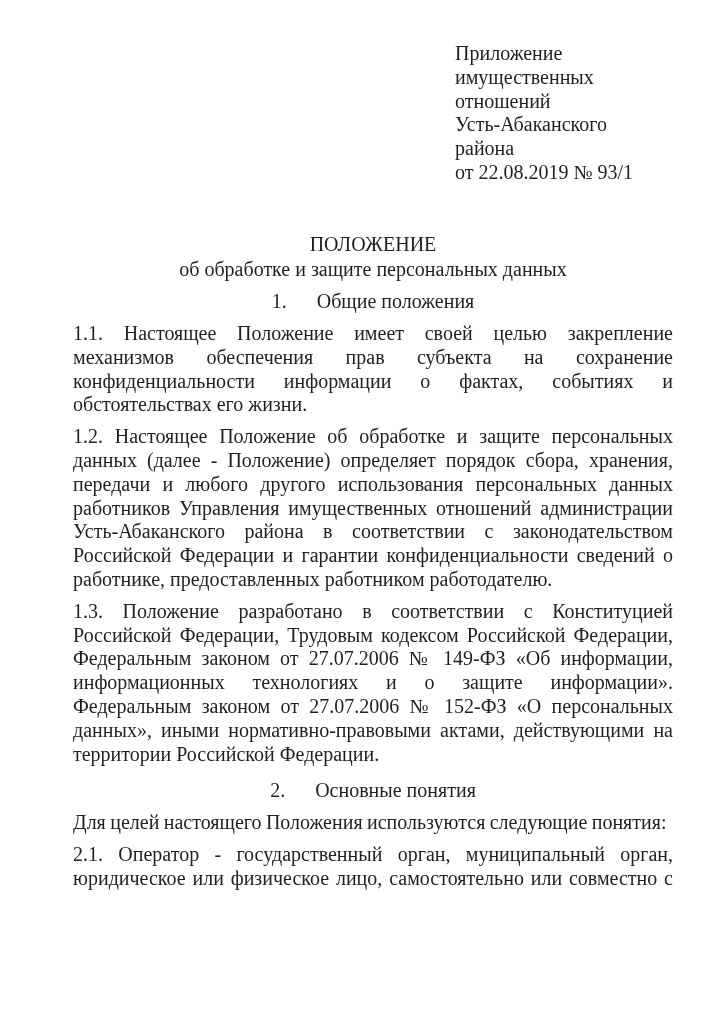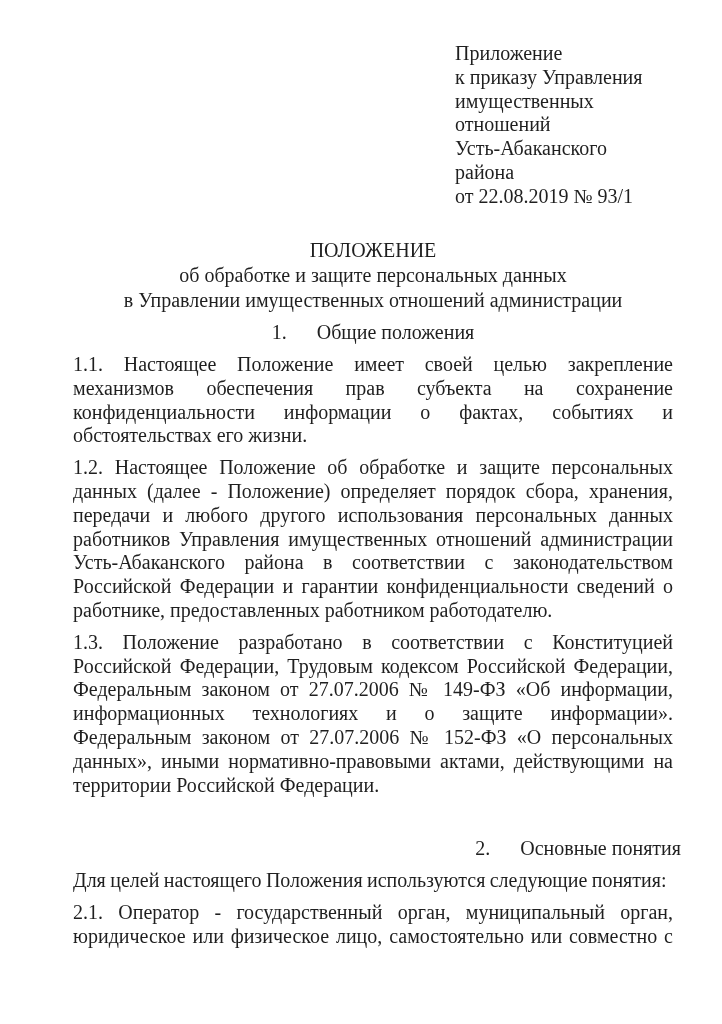--- a/index.html
+++ b/index.html
@@ -22,65 +22,63 @@
   }
   .header-block {
     margin-left: 390px;
     text-align: left;
     font-family: Liberation Serif, serif;
   }
   .header-line {
     white-space: nowrap;
   }
   .title-block {
-    margin-top: 29px;
+    margin-top: 47px;
     text-align: center;
     line-height: 25.2px;
   }
   .sec-heading {
     text-align: center;
     white-space: nowrap;
   }
   .sec-heading .heading-gap {
     display: inline-block;
     width: 30px;
   }
   .sec1-heading { margin-top: 8px; }
-  .sec2-heading { margin-top: 40px; text-align: right; }
+  .sec2-heading { margin-top: 13px; }
   p.body-par {
     margin: 8px;
     text-align: justify;
     hyphens: none;
   }
   p.tight {
     word-spacing: -0.6px;
   }
   p.cutoff {
     text-align-last: justify;
   }
 </style>
 </head>
 <body>
 
 <div class="page">
 
   <div class="header-block">
     <div class="header-line">Приложение</div>
-    <div class="header-line">к приказу Управления</div>
     <div class="header-line">имущественных</div>
     <div class="header-line">отношений</div>
     <div class="header-line">Усть-Абаканского</div>
     <div class="header-line">района</div>
     <div class="header-line">от 22.08.2019 № 93/1</div>
   </div>
 
   <div class="title-block">
     <div>ПОЛОЖЕНИЕ</div>
     <div>об обработке и защите персональных данных</div>
-    <div>в Управлении имущественных отношений администрации</div>
   </div>
 
   <div class="sec-heading sec1-heading">
     <span>1.</span><span class="heading-gap"></span><span>Общие положения</span>
   </div>
 
   <p class="body-par">1.1. Настоящее Положение имеет своей целью закрепление механизмов обеспечения прав субъекта на сохранение конфиденциальности информации о фактах, событиях и обстоятельствах его жизни.</p>
   <p class="body-par">1.2. Настоящее Положение об обработке и защите персональных данных (далее - Положение) определяет порядок сбора, хранения, передачи и любого другого использования персональных данных работников Управления имущественных отношений администрации Усть-Абаканского района в соответствии с законодательством Российской Федерации и гарантии конфиденциальности сведений о работнике, предоставленных работником работодателю.</p>
   <p class="body-par">1.3. Положение разработано в соответствии с Конституцией Российской Федерации, Трудовым кодексом Российской Федерации, Федеральным законом от 27.07.2006 № 149-ФЗ «Об информации, информационных технологиях и о защите информации». Федеральным законом от 27.07.2006 № 152-ФЗ «О персональных данных», иными нормативно-правовыми актами, действующими на территории Российской Федерации.</p>
 

